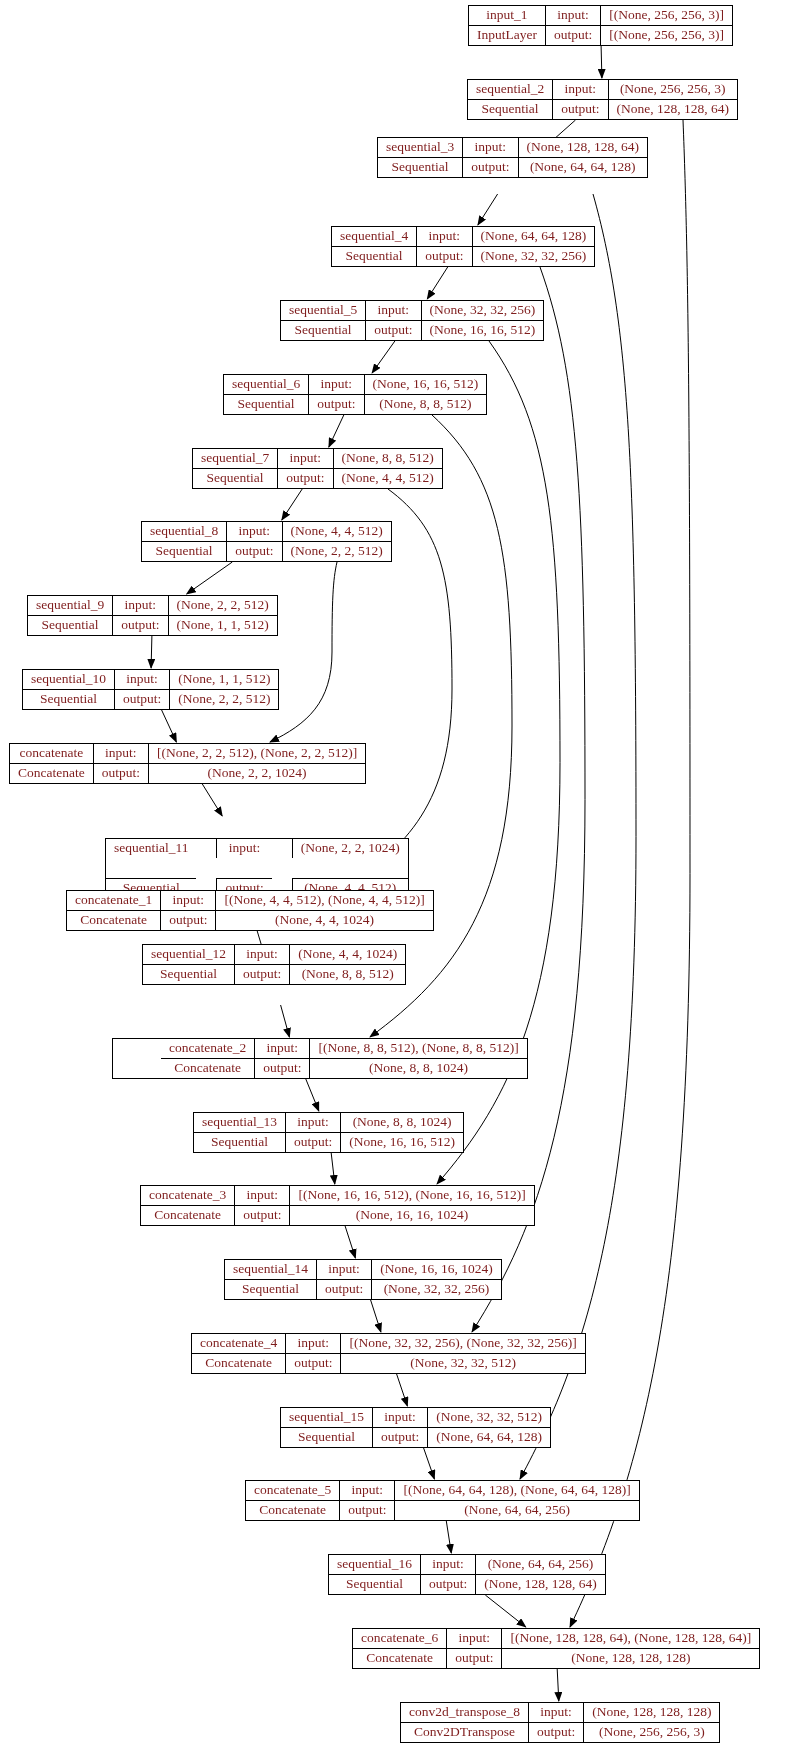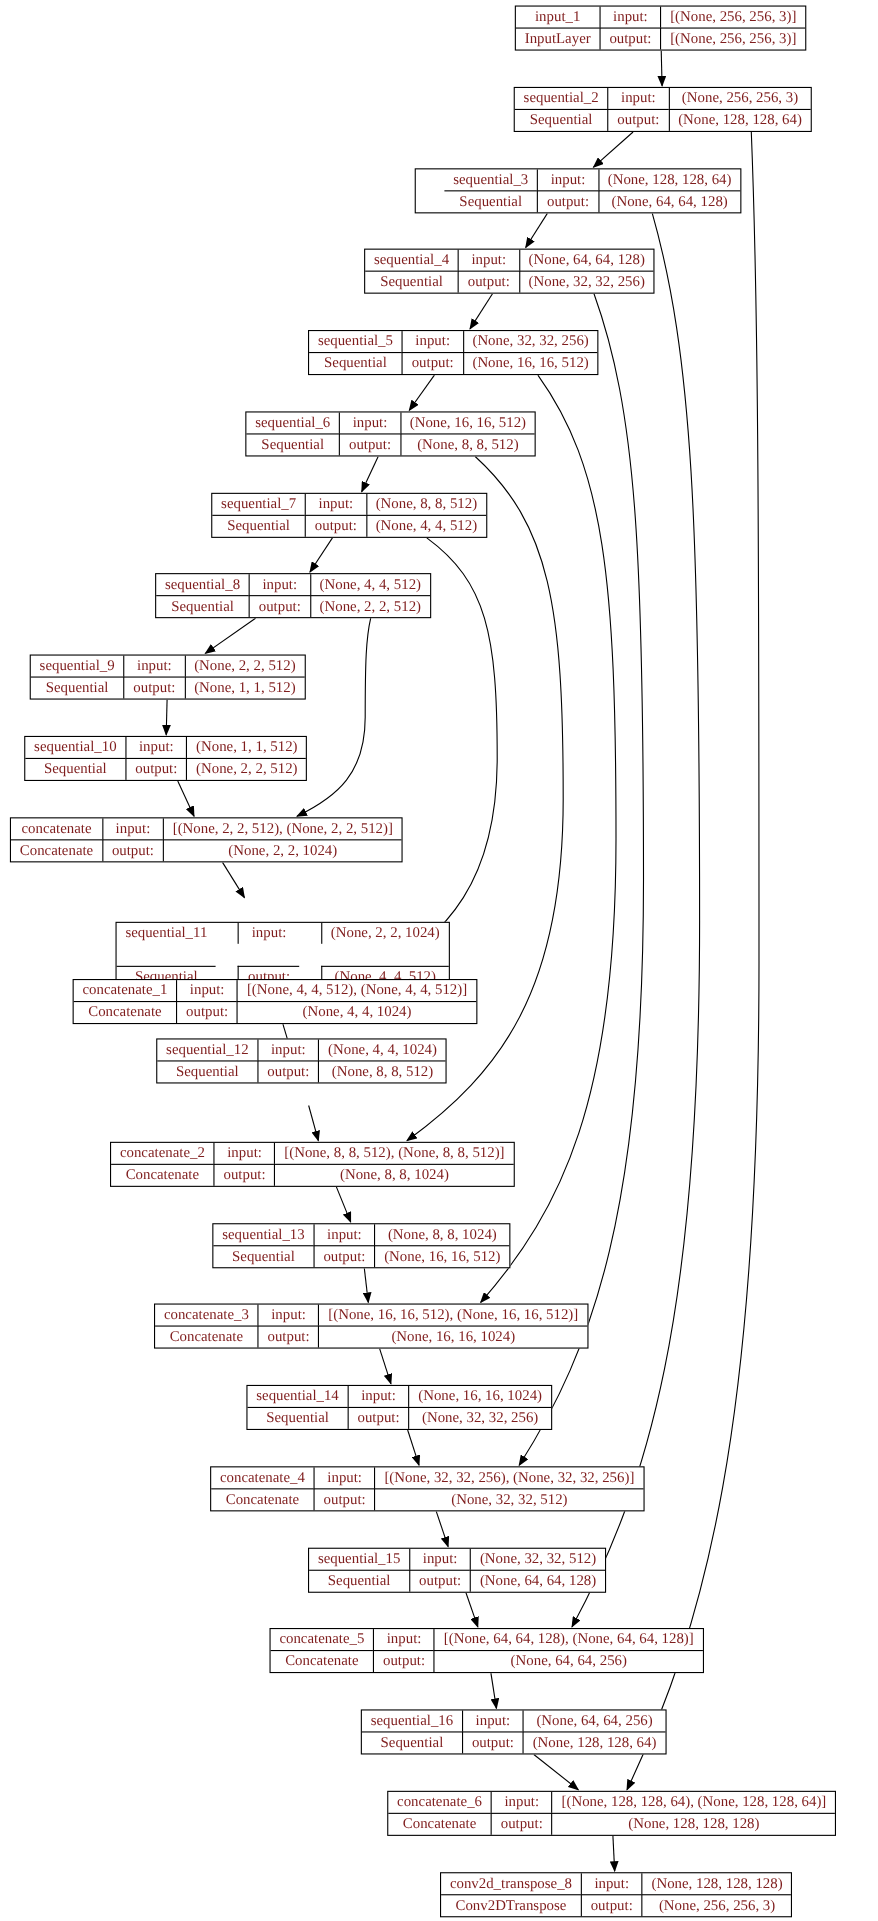--- a/index.html
+++ b/index.html
@@ -98,21 +98,21 @@
         <div class="cell">[(None, 256, 256, 3)]</div>
       </div>
       <div class="node" style="left: 467px; top: 79px;">
         <div class="cell">sequential_2</div>
         <div class="cell">input:</div>
         <div class="cell">(None, 256, 256, 3)</div>
         <div class="cell">Sequential</div>
         <div class="cell">output:</div>
         <div class="cell">(None, 128, 128, 64)</div>
       </div>
-      <div class="node" style="left: 377px; top: 153px; padding-left: 26px;">
+      <div class="node" style="left: 377px; top: 137px;">
         <div class="cell">sequential_3</div>
         <div class="cell">input:</div>
         <div class="cell">(None, 128, 128, 64)</div>
         <div class="cell">Sequential</div>
         <div class="cell">output:</div>
         <div class="cell">(None, 64, 64, 128)</div>
       </div>
       <div class="node" style="left: 331px; top: 226px;">
         <div class="cell">sequential_4</div>
         <div class="cell">input:</div>
@@ -194,21 +194,21 @@
         <div class="cell">(None, 4, 4, 1024)</div>
       </div>
       <div class="node" style="left: 142px; top: 944px;">
         <div class="cell">sequential_12</div>
         <div class="cell">input:</div>
         <div class="cell">(None, 4, 4, 1024)</div>
         <div class="cell">Sequential</div>
         <div class="cell">output:</div>
         <div class="cell">(None, 8, 8, 512)</div>
       </div>
-      <div class="node" style="left: 100px; top: 1038px;">
+      <div class="node" style="left: 112px; top: 1038px; padding-left: 48px;">
         <div class="cell">concatenate_2</div>
         <div class="cell">input:</div>
         <div class="cell">[(None, 8, 8, 512), (None, 8, 8, 512)]</div>
         <div class="cell">Concatenate</div>
         <div class="cell">output:</div>
         <div class="cell">(None, 8, 8, 1024)</div>
       </div>
       <div class="node" style="left: 193px; top: 1112px;">
         <div class="cell">sequential_13</div>
         <div class="cell">input:</div>

